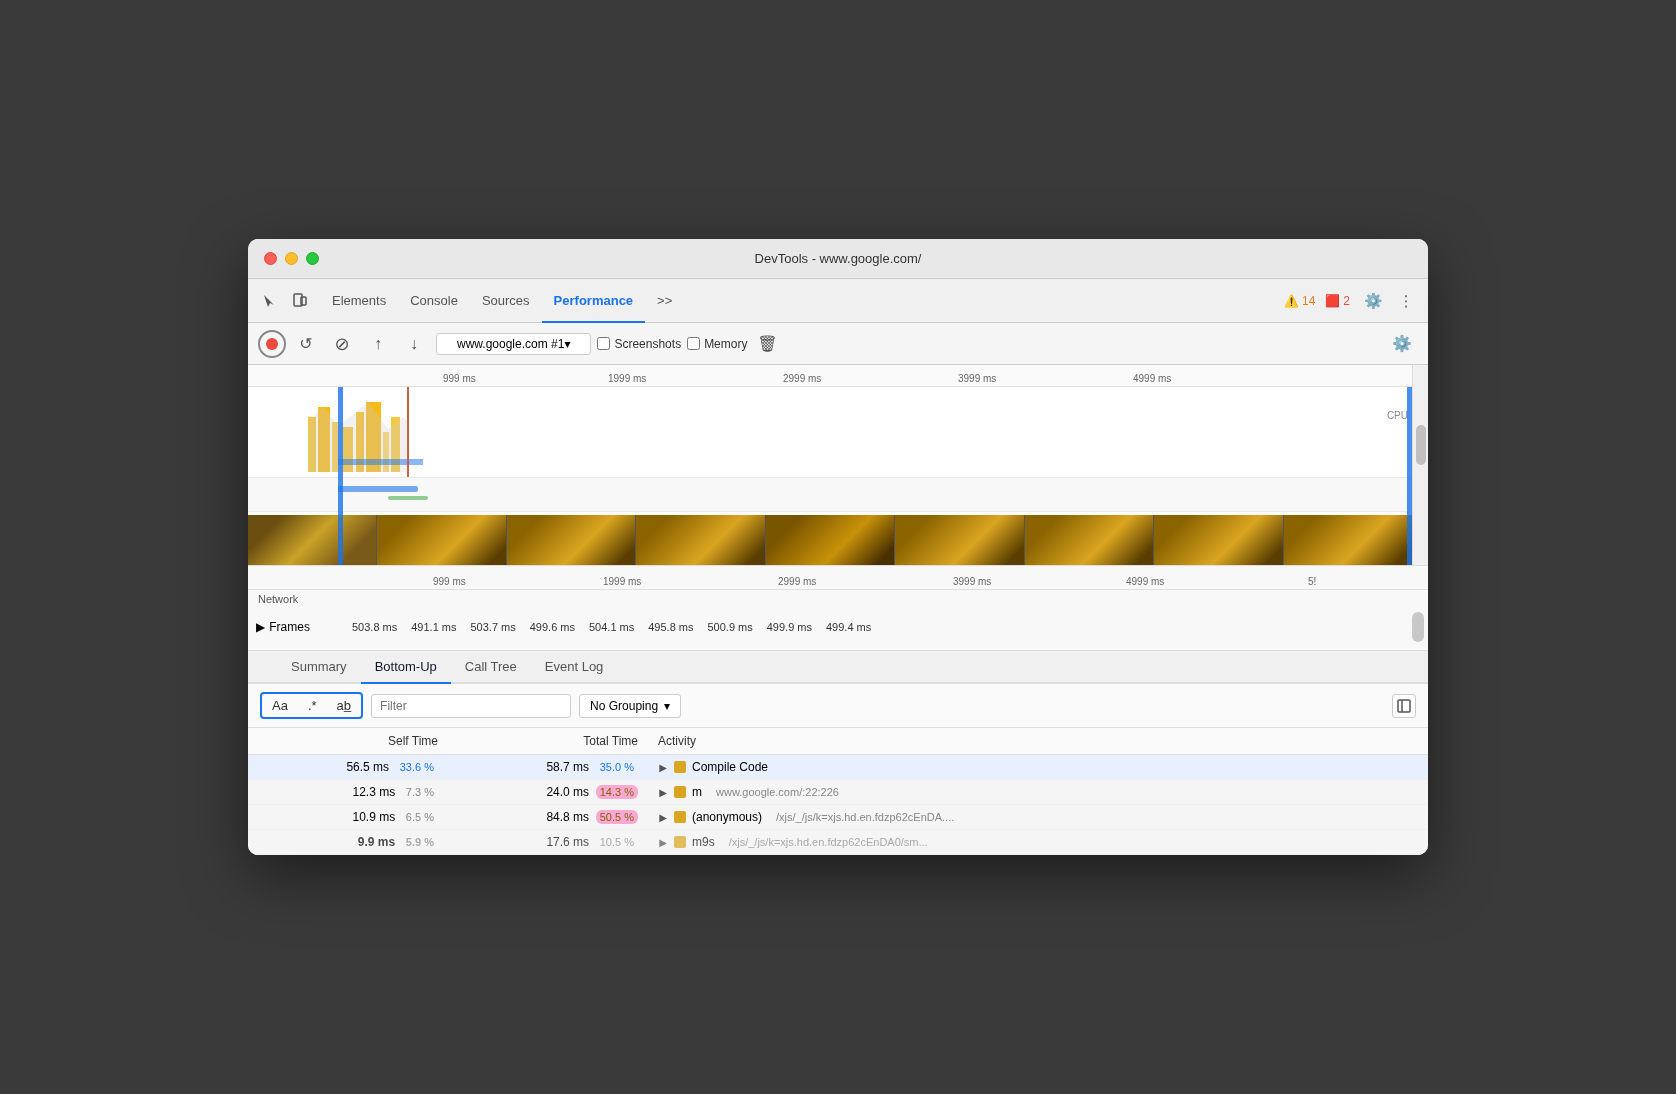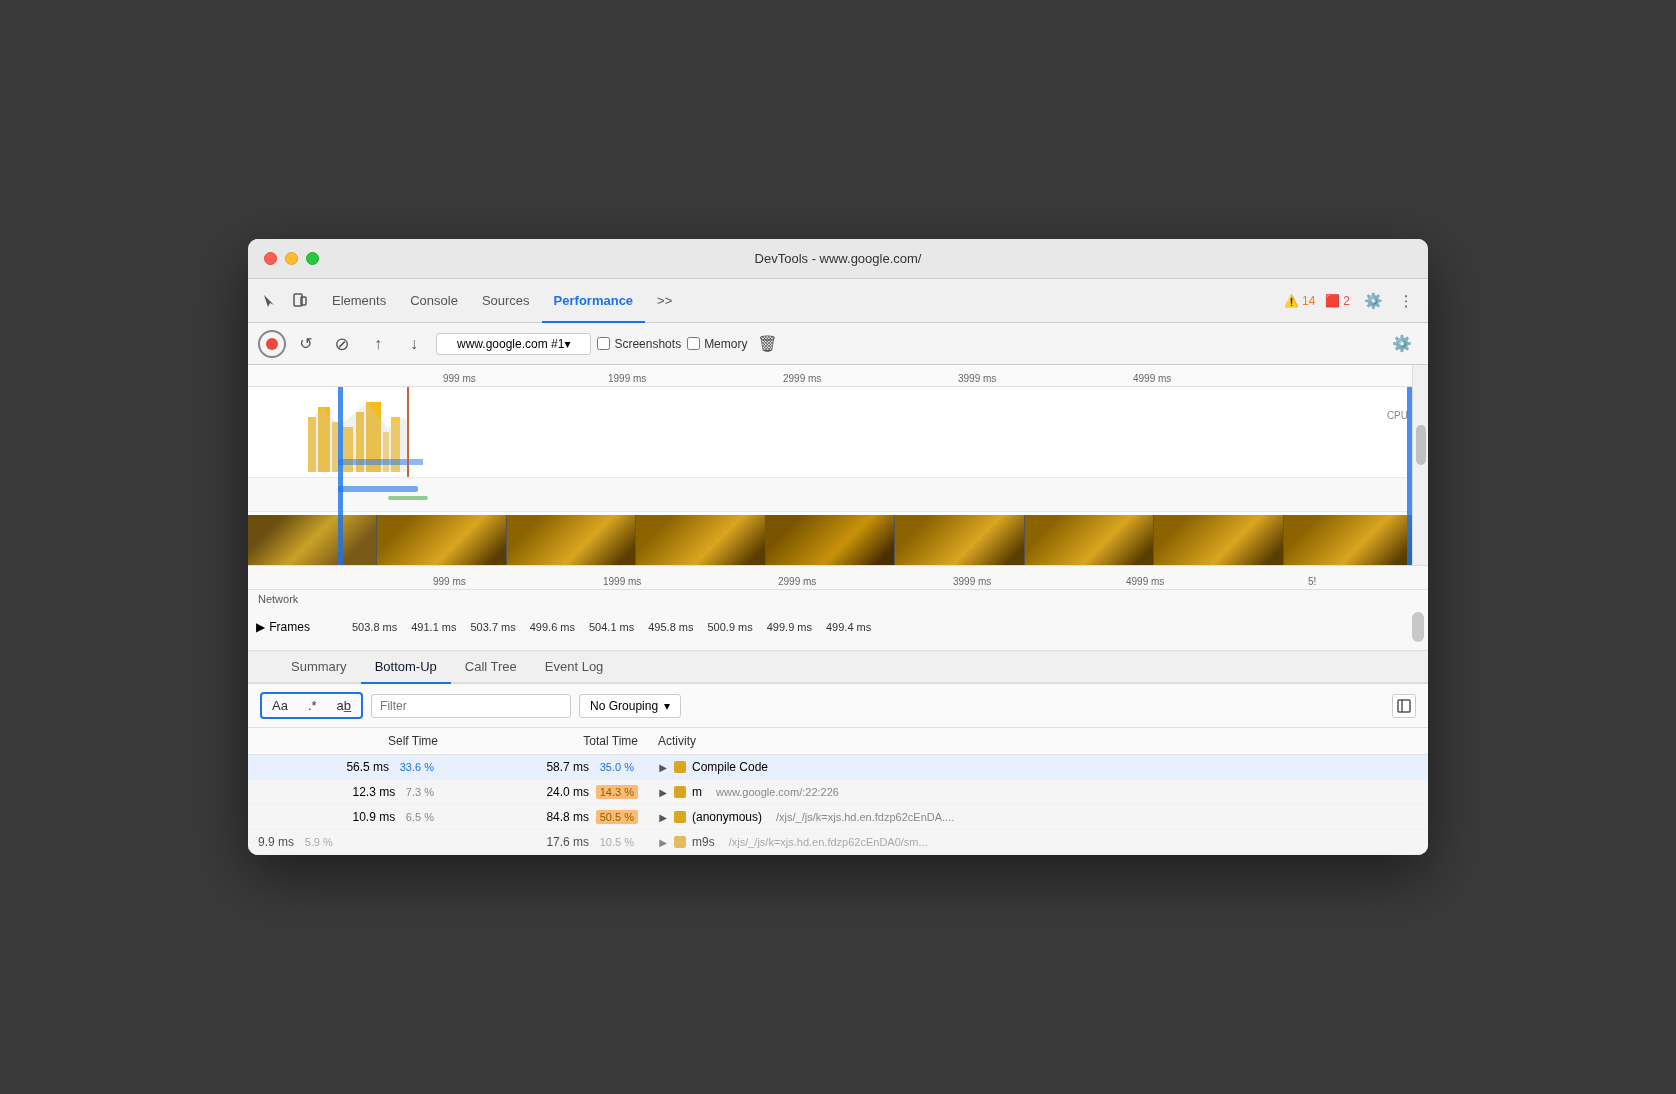--- a/index.html
+++ b/index.html
@@ -307,21 +307,21 @@
       border-bottom: 1px solid #f0f0f0;
       white-space: nowrap;
     }
     .row-selected { background: #e8f0fe !important; }
     .percent-badge {
       padding: 1px 4px;
       border-radius: 2px;
       font-size: 11px;
     }
     .percent-high { background: #e8f0fe; color: #1a73e8; }
-    .percent-med { background: #fdba74; color: #856404; }
+    .percent-med { background: #f9a8d4; color: #856404; border-radius: 6px; }
     .percent-norm { color: #888; }
     .activity-cell {
       display: flex;
       align-items: center;
       gap: 6px;
     }
     .expand-arrow {
       width: 10px;
       text-align: center;
       color: #555;
@@ -601,21 +601,21 @@
               <div class="activity-cell">
                 <span class="expand-arrow">▶</span>
                 <span class="color-swatch" style="background:#DAA520;"></span>
                 <span>(anonymous)</span>
                 <span class="url-hint">/xjs/_/js/k=xjs.hd.en.fdzp62cEnDA....</span>
               </div>
             </td>
           </tr>
 
           <tr style="opacity:0.7;">
-            <td style="text-align:left;">
+            <td style="text-align:right;font-weight:bold;">
               <span>9.9 ms</span>&nbsp;
               <span class="percent-badge percent-norm">5.9 %</span>
             </td>
             <td style="text-align:right;">
               <span>17.6 ms</span>&nbsp;
               <span class="percent-badge percent-norm">10.5 %</span>
             </td>
             <td>
               <div class="activity-cell">
                 <span class="expand-arrow">▶</span>

